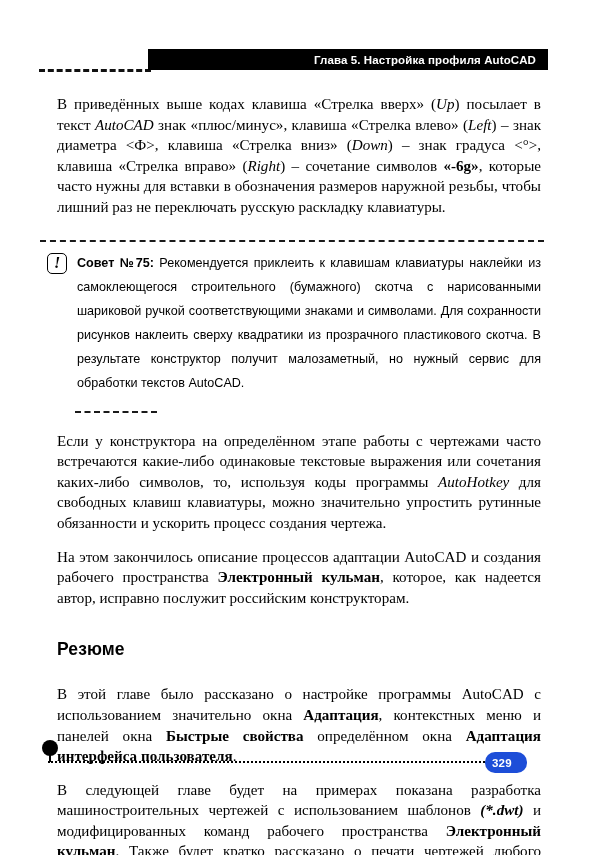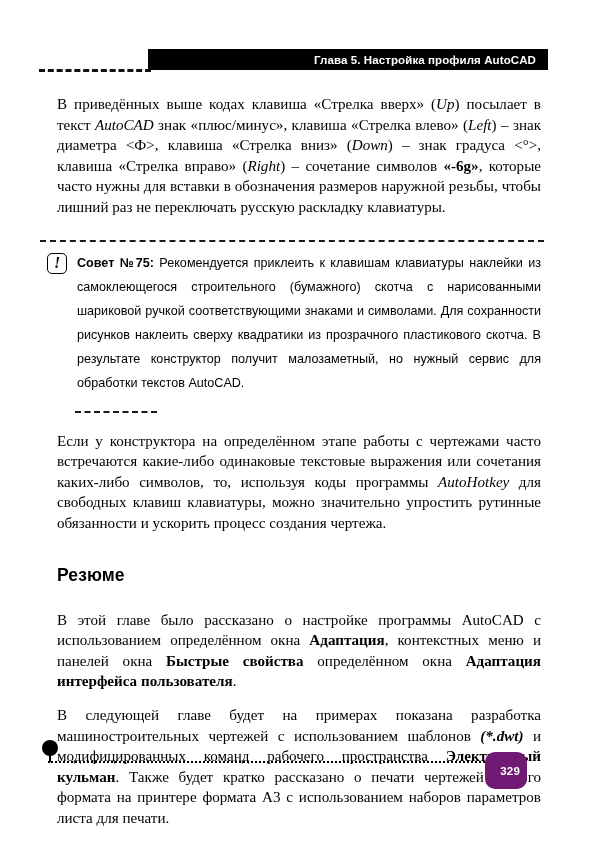--- a/index.html
+++ b/index.html
@@ -184,26 +184,26 @@
     top: 26px;
     width: 441px;
     height: 0;
     border-top: 2px dotted #000000;
   }
   .footer-page {
     position: absolute;
     left: 485px;
     top: 752px;
     min-width: 42px;
-    height: 37px;
-    background: #701a75;
+    height: 21px;
+    background: #1d4ed8;
     border-radius: 10px;
     display: flex;
     align-items: center;
-    justify-content: flex-end;
+    justify-content: flex-start;
     padding: 0 7px;
     box-sizing: border-box;
   }
   .footer-page-num {
     color: #ffffff;
     font-family: "Liberation Sans", sans-serif;
     font-size: 11.5px;
     font-weight: bold;
     letter-spacing: 0.2px;
   }
@@ -230,24 +230,25 @@
         <div class="tip-icon">
           <div class="glyph">!</div>
         </div>
         <div class="tip-text"><span class="tip-label">Совет №75:</span><span> Рекомендуется приклеить к клавишам клавиатуры наклейки из самоклеющегося строительного (бумажного) скотча с нарисованными шариковой ручкой соответствующими знаками и символами. Для сохранности рисунков наклеить сверху квадратики из прозрачного пластикового скотча. В результате конструктор получит малозаметный, но нужный сервис для обработки текстов AutoCAD.</span></div>
       </div>
       <div class="tip-rule-bottom"></div>
     </div>
 
     <p class="body-par"><span>Если у конструктора на определённом этапе работы с чертежами часто встречаются какие-либо одинаковые текстовые выражения или сочетания каких-либо символов, то, используя коды программы </span><span class="ital">AutoHotkey</span><span> для свободных клавиш клавиатуры, можно значительно упростить рутинные обязанности и ускорить процесс создания чертежа.</span></p>
 
+    <p class="body-par"><span>На этом закончилось описание процессов адаптации AutoCAD и создания рабочего пространства </span><span class="bld">Электронный кульман</span><span>, которое, как надеется автор, исправно послужит российским конструкторам.</span></p>
 
     <h2 class="section-title">Резюме</h2>
 
-    <p class="body-par"><span>В этой главе было рассказано о настройке программы AutoCAD с использованием определённом окна </span><span class="bld">Адаптация</span><span>, контекстных меню и панелей окна </span><span class="bld">Быстрые свойства</span><span> определённом окна </span><span class="bld">Адаптация интерфейса пользователя</span><span>.</span></p>
+    <p class="body-par"><span>В этой главе было рассказано о настройке программы AutoCAD с использованием значительно окна </span><span class="bld">Адаптация</span><span>, контекстных меню и панелей окна </span><span class="bld">Быстрые свойства</span><span> определённом окна </span><span class="bld">Адаптация интерфейса пользователя</span><span>.</span></p>
 
     <p class="body-par"><span>В следующей главе будет на примерах показана разработка машиностроительных чертежей с использованием шаблонов </span><span class="bld ital">(*.dwt)</span><span> и модифицированных команд рабочего пространства </span><span class="bld">Электронный кульман</span><span>. Также будет кратко рассказано о печати чертежей любого формата на принтере формата А3 с использованием наборов параметров листа для печати.</span></p>
 
   </div>
 
   <div class="footer-zone">
     <div class="footer-dot"></div>
     <div class="footer-dot-stem"></div>
     <div class="footer-rule"></div>
   </div>

